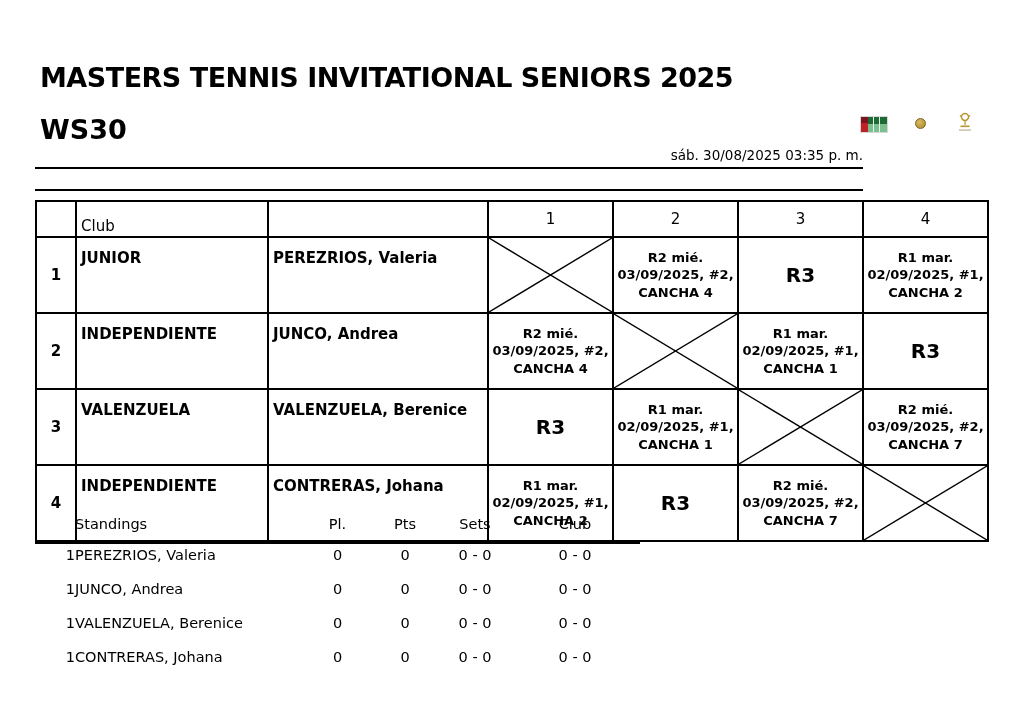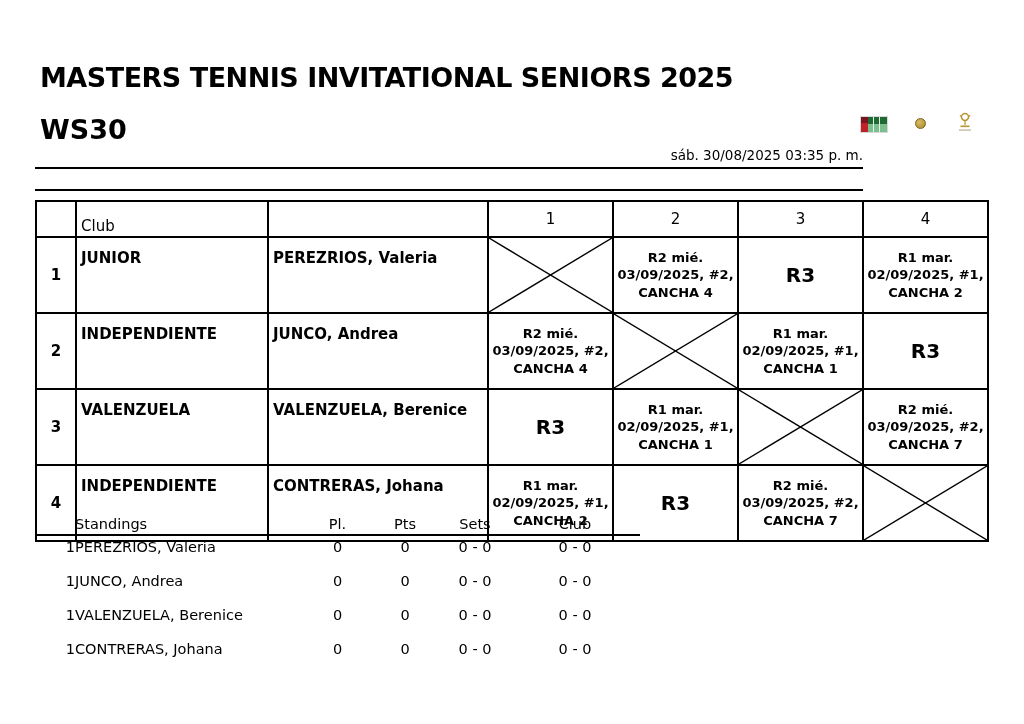--- a/index.html
+++ b/index.html
@@ -42,21 +42,21 @@
   .matrix .match{text-align:center;vertical-align:middle;}
   .matrix .sched{font-size:13px;line-height:1.35;white-space:pre-line;text-align:center;}
   .matrix .r3{font-size:20px;}
   .matrix .cross{position:relative;}
   .cross svg{position:absolute;left:0;top:0;width:100%;height:100%;display:block;}
   .cross line{stroke:#000;stroke-width:1.4;vector-effect:non-scaling-stroke;}
   
   .standings{position:absolute;left:35px;top:509px;}
   .standings table{width:605px;font-size:14.5px;}
   .standings td{padding:0;}
-  .standings thead td{height:23px;vertical-align:bottom;border-bottom:2px solid #000;padding-bottom:2px;margin-top:7px;}
+  .standings thead td{height:23px;vertical-align:bottom;border-bottom:2px solid #000;padding-bottom:10px;margin-top:7px;}
   .standings tbody td{height:31px;vertical-align:top;padding-top:3px;}
   .st-name-h,.st-name{text-align:left;padding-left:5px;}
   .st-c{text-align:center;}
   .st-rank{text-align:right;padding-right:7px;}
 </style>
 </head>
 <body>
 
 <div class="page">
 

